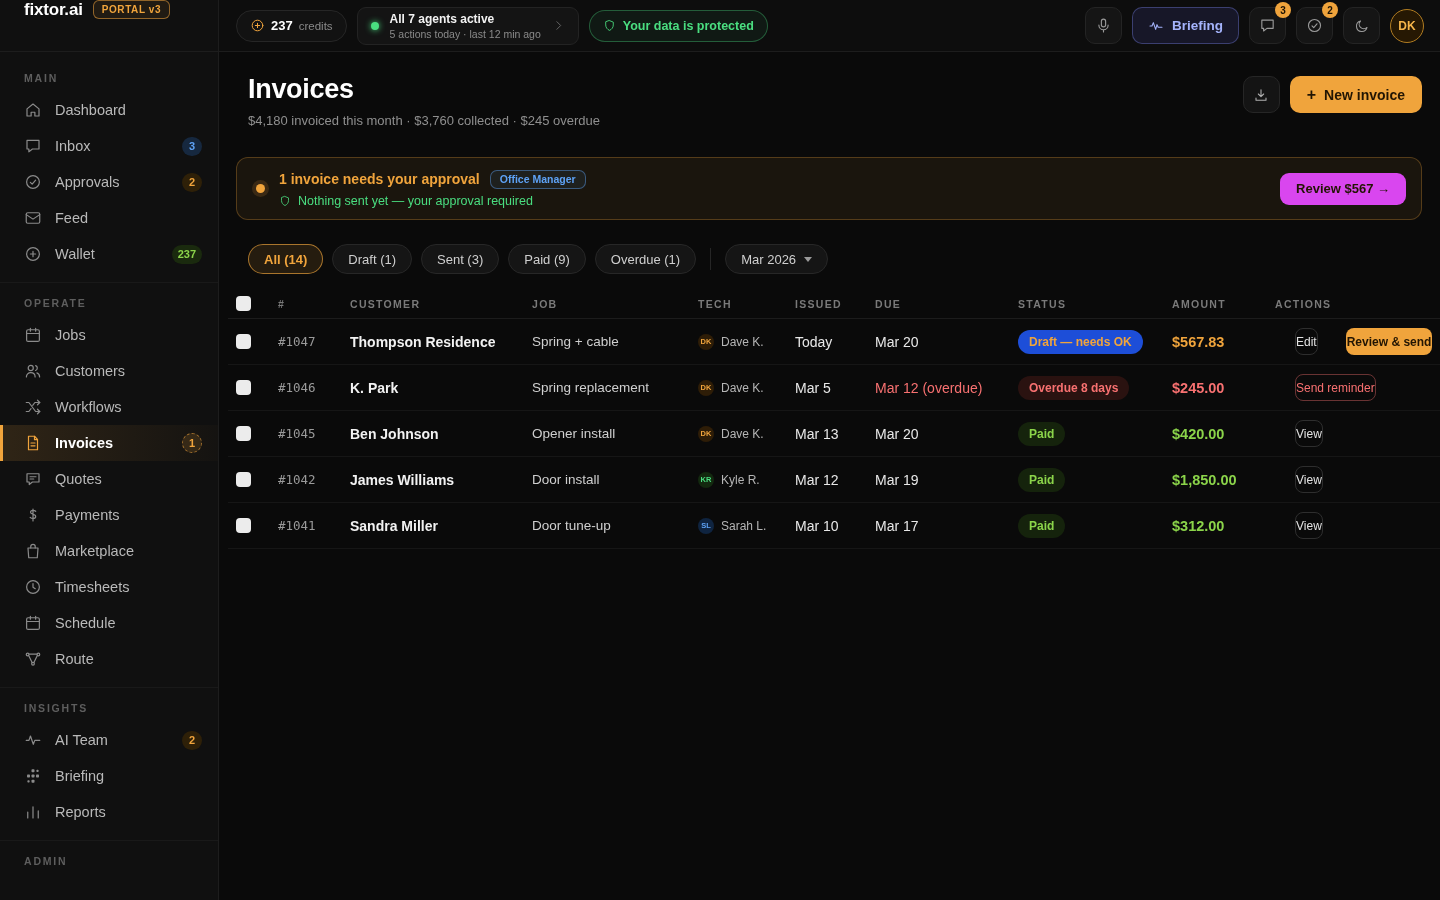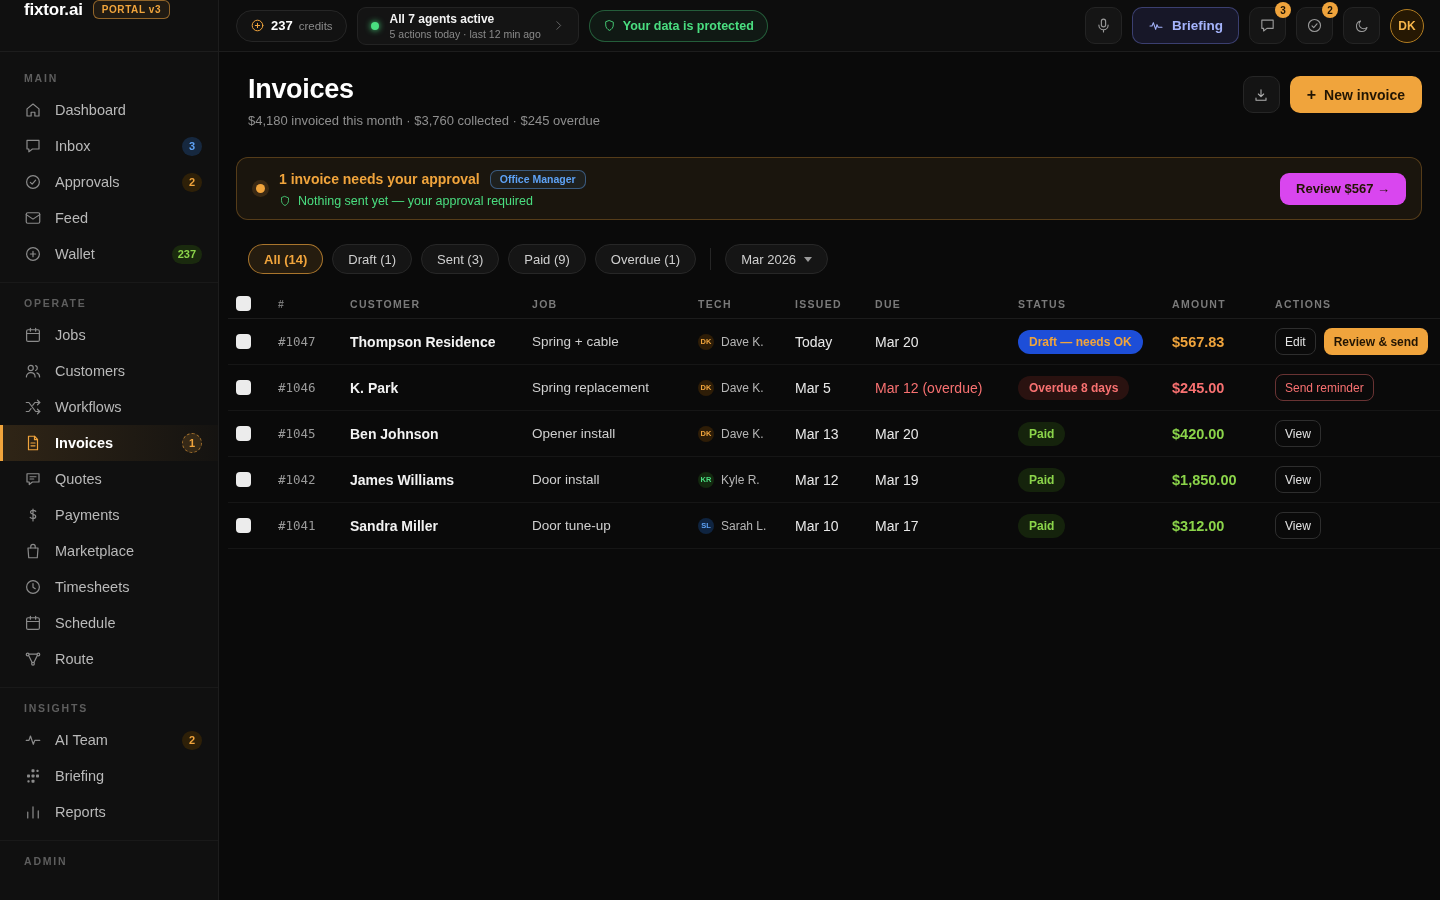--- a/index.html
+++ b/index.html
@@ -139,22 +139,22 @@
   .pill { display:inline-flex; align-items:center; height:24px; padding:0 11px;
     border-radius:13px; font-size:12px; font-weight:bold; width:fit-content; }
   .st-draft   { background:#1d4ed8; color:#f0a43c; }
   .st-overdue { background:#2a1210; color:#f87171; }
   .st-paid    { background:#15230c; color:#8bd44a; }
   .amt { font-size:14.5px; font-weight:bold; }
   .amt-orange { color:#f0a43c; }
   .amt-red    { color:#f87171; }
   .amt-green  { color:#8bd44a; }
   .acts { display:flex; gap:8px; }
-  .abtn { height:27px; padding:0 9px; border-radius:8px; font-size:12px; display:inline-flex;
-    align-items:center; border:1px solid transparent; cursor:pointer; font-family:inherit; background:none; }
+  .abtn { height:27px; padding:0 0; border-radius:8px; font-size:12px; display:inline-flex;
+    align-items:center; border:1px solid transparent; cursor:pointer; font-family:inherit; background:none;margin-left:20px; }
   .abtn-outline { border-color:#2e2e2e; color:#e3e3e3; }
   .abtn-primary { background:#f0a43c; color:#221503; font-weight:bold; }
   .abtn-danger  { border-color:rgba(248,113,113,.4); color:#f87171; }
 
   .ic { display:inline-flex; width:18px; height:18px; flex:none; }
   .ic svg { width:100%; height:100%; }
 </style>
 </head>
 <body>
 

